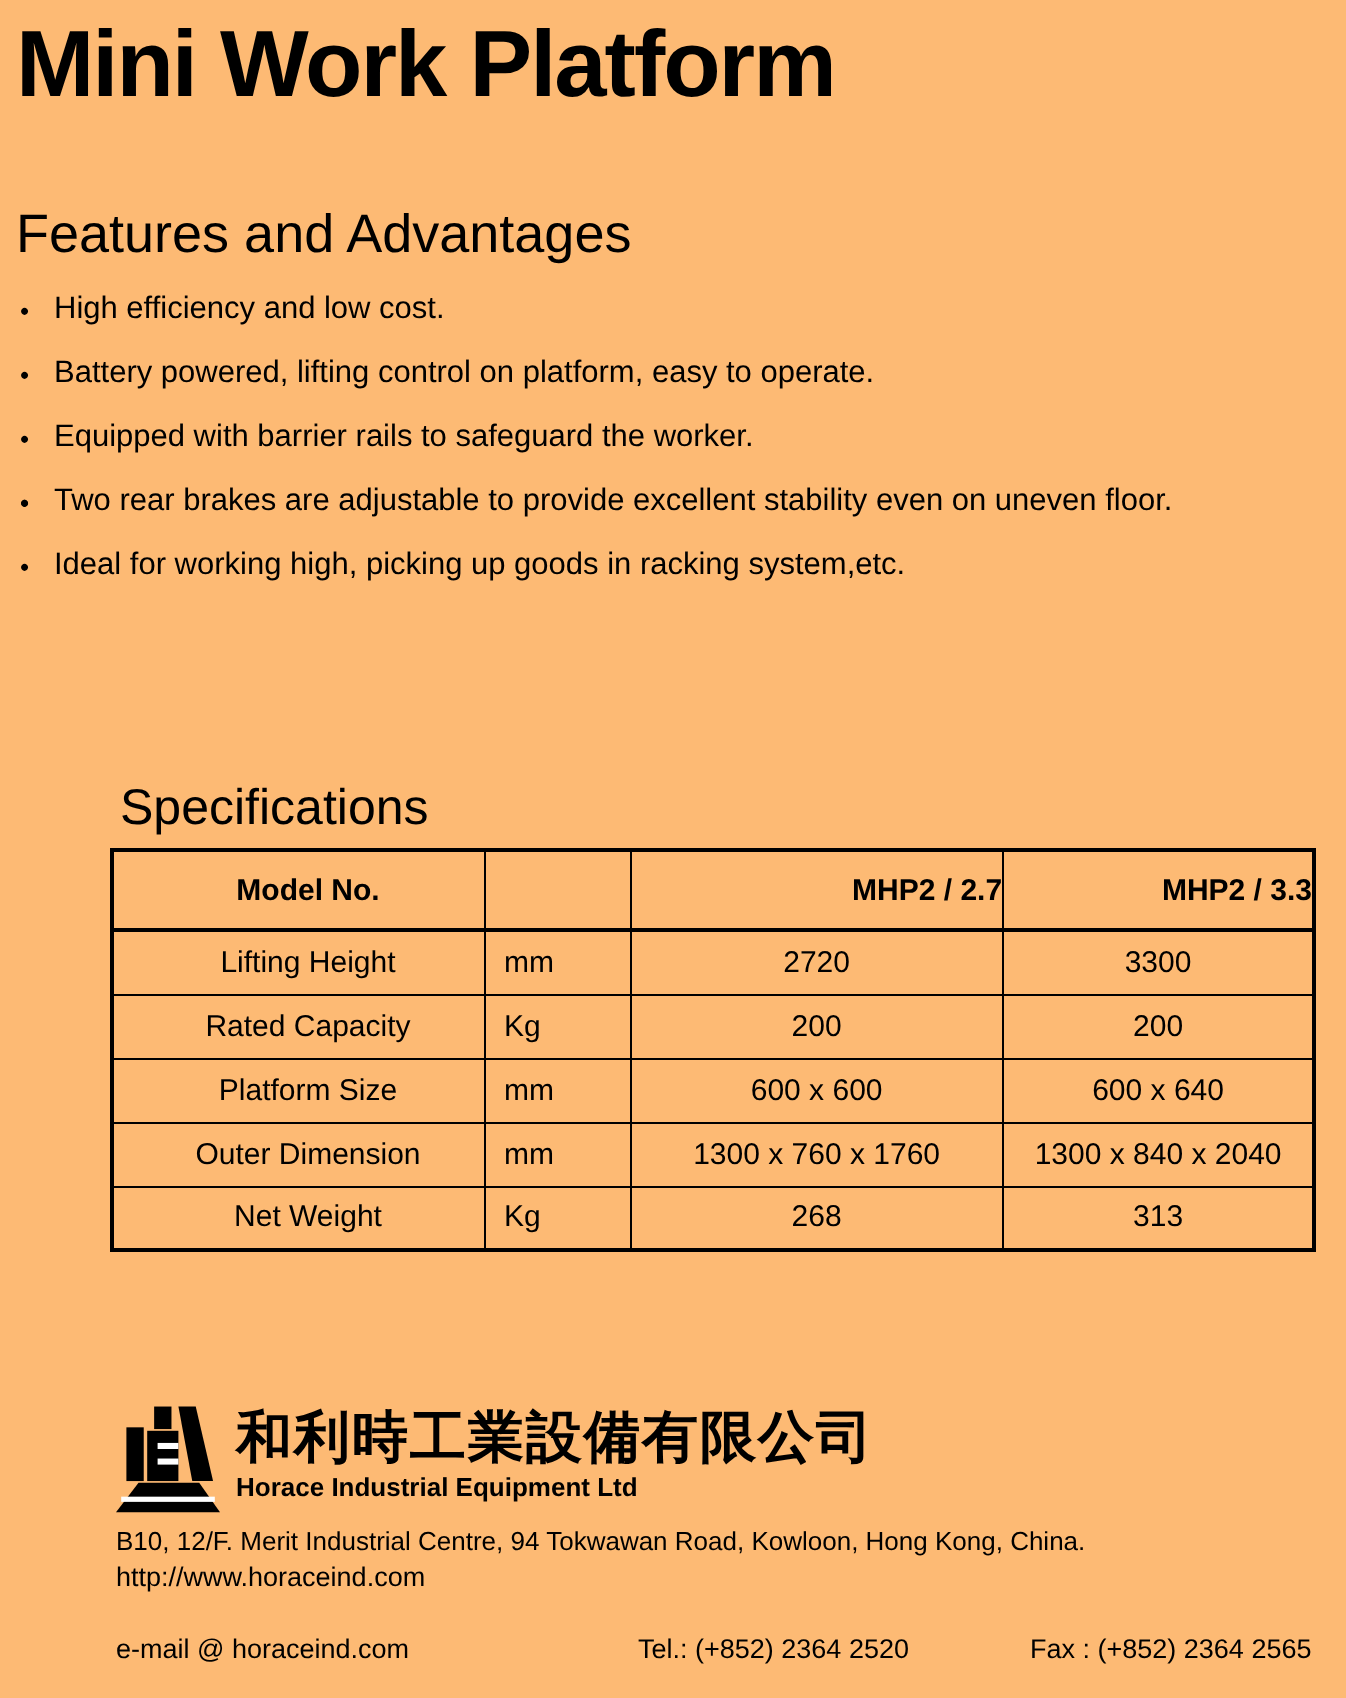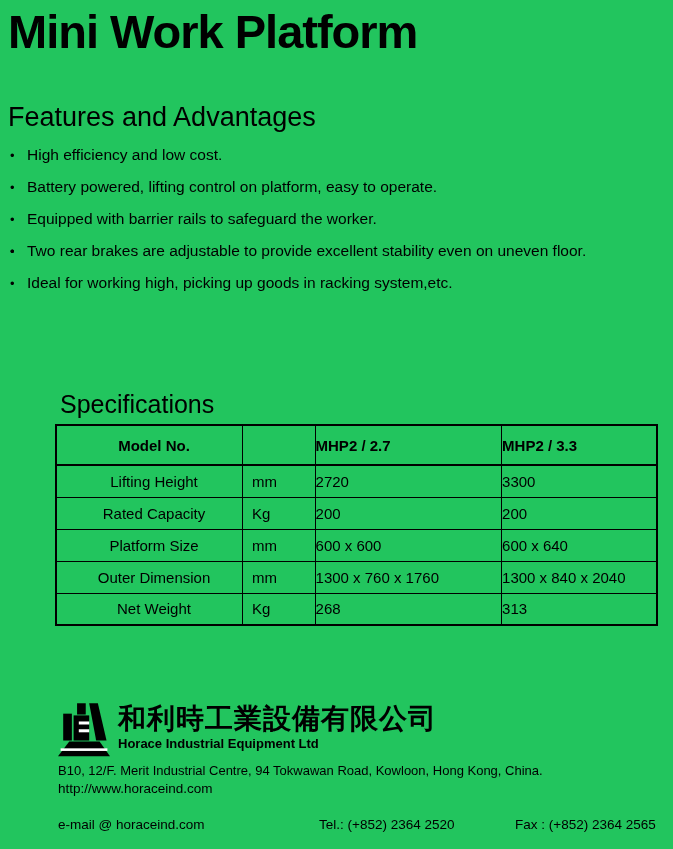--- a/index.html
+++ b/index.html
@@ -4,21 +4,21 @@
 <style>
   * { box-sizing: border-box; margin: 0; padding: 0; }
   html, body { background: #ffffff; }
   body {
     width: 673px; height: 849px;
     font-family: "Liberation Sans", sans-serif;
     color: #000;
     position: relative;
     overflow: hidden;
   }
-  .page { position: absolute; inset: 0; background: #22c55e; }
+  .page { position: absolute; inset: 0; background: #fdba74; }
 
   .doc-title {
     position: absolute; left: 8px; top: 4px;
     font-size: 47px; font-weight: bold; letter-spacing: -1px;
     white-space: nowrap;
   }
 
   .features-heading {
     position: absolute; left: 8px; top: 102px;
     font-size: 27px; font-weight: normal; letter-spacing: 0;
@@ -56,27 +56,27 @@
     height: 32px;
     padding: 0 0 0 9px;
     text-align: left;
     vertical-align: middle;
     white-space: nowrap;
   }
   .spec-table .c-label { width: 180px; text-align: center; }
   .spec-table .c-unit  { width: 70px; }
   .spec-table .c-v1    { width: 180px; }
   .spec-table .c-v2    { width: 150px; }
-  .spec-table td.val { padding: 0; }
+  .spec-table td.val { text-align: center; padding: 0; }
   .spec-table tr.header-row td {
     height: 40px; font-weight: bold;
     border-bottom: 2px solid #000;
   }
   .spec-table { border: 2px solid #000; outline: none; }
-  .spec-table tr.header-row td.val { text-align: left; }
+  .spec-table tr.header-row td.val { text-align: right; }
   .logo {
     position: absolute; left: 58px; top: 699px;
     width: 52px; height: 64px;
   }
   .company-zh {
     position: absolute; left: 118px; top: 700px;
     font-size: 28px; letter-spacing: 1px; white-space: nowrap;
     font-weight: bold;
   }
   .company-en {

